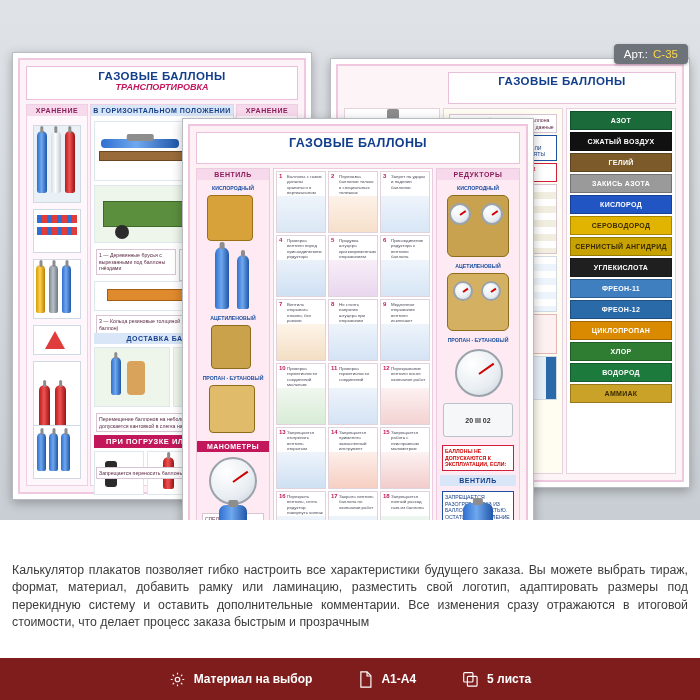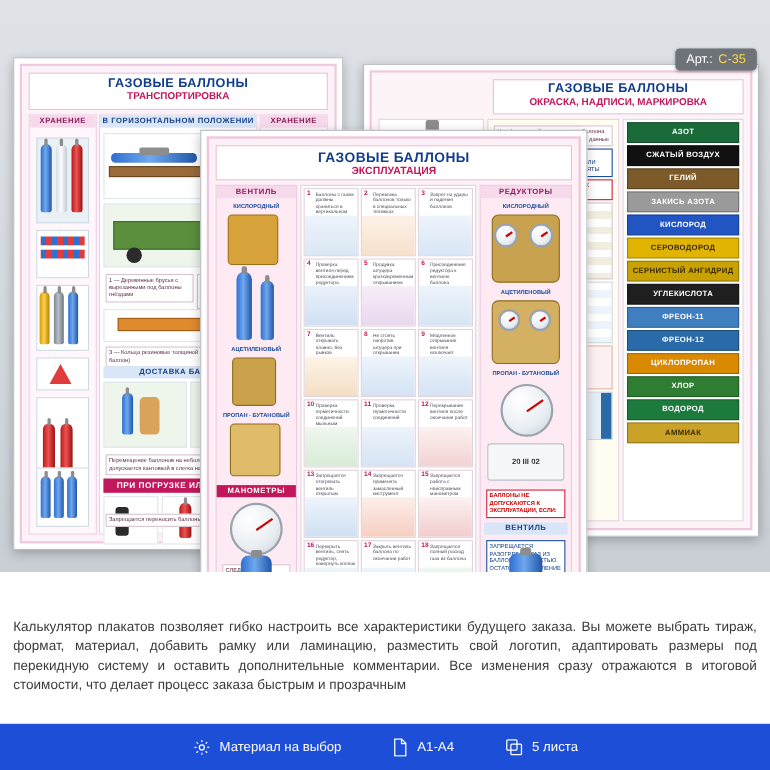--- a/index.html
+++ b/index.html
@@ -55,21 +55,21 @@
     letter-spacing:.4px;
   }
   .psub { text-align:center; font-weight:700; }
 
   
   #poster1 { left:12px; top:52px; width:300px; height:448px; }
   #poster1 .inner { background:#fdf2f7; border-color:#f0c8e0; }
   #p1head { position:absolute; left:6px; right:6px; top:6px; height:34px;
             background:#fff; border:1px solid #e9bfdb; }
   #p1head .ptitle { font-size:11.5px; margin-top:3px; }
-  #p1head .psub { font-size:9px; color:#c2185b; }
+  #p1head .psub { font-size:9px; color:#c2185b;font-style:italic; }
   .p1col { position:absolute; top:44px; bottom:6px; }
   .p1left { left:6px; width:62px; background:#fff7fb; border:1px solid #edd0e3; }
   .p1mid  { left:70px; right:70px; background:#ffffff; border:1px solid #edd0e3; }
   .p1right{ right:6px; width:62px; background:#fff7fb; border:1px solid #edd0e3; }
   .bandlabel {
     background:#f7d9ec; color:#8c1d5b; font-size:7px; font-weight:700;
     text-align:center; padding:2px 0; letter-spacing:.5px;
   }
 
   
@@ -128,23 +128,24 @@
   
   .desc {
     position:absolute; left:0; right:0; top:562px;
     padding:0 12px;
     font-size:12.3px; line-height:1.42; color:#3c3c3c; text-align:justify;
   }
 
   
   .footer {
     position:absolute; left:0; right:0; bottom:0; height:42px;
-    background:#1d4ed8; color:#fff;
+    background:#7f1d1d; color:#fff;
     display:flex; align-items:center; justify-content:center; gap:46px;
     font-size:12px;
+    font-weight:bold;
   }
   .fitem { display:flex; align-items:center; gap:8px; }
   .fitem svg { display:block; }
 </style>
 </head>
 <body>
 
 <div class="page">
 
 
@@ -263,21 +264,20 @@
         </div>
 
       </div>
     </div>
 
     <div class="poster" id="poster2">
       <div class="inner">
 
         <div id="p2head">
           <div class="ptitle">ГАЗОВЫЕ БАЛЛОНЫ</div>
-          <div class="psub">ОКРАСКА, НАДПИСИ, МАРКИРОВКА</div>
         </div>
 
         <div class="p2body">
 
           <div class="p2c1">
             <div style="position:absolute;left:26px;top:8px;width:44px;height:120px;border-radius:22px 22px 6px 6px;background:linear-gradient(90deg,#cfd6dd,#ffffff 45%,#b9c1c9);border:1px solid #9aa3ab;"></div>
             <div style="position:absolute;left:42px;top:0px;width:12px;height:12px;background:#8d8d8d;border-radius:2px;"></div>
             <div class="tinybox" style="position:absolute;left:4px;top:134px;right:4px;">На сферической части каждого баллона должны быть выбиты паспортные данные</div>
             <div style="position:absolute;left:10px;top:178px;width:76px;height:58px;background:#fffbe8;border:1px solid #d8c48b;"></div>
             <div class="tinybox redbox" style="position:absolute;left:4px;top:244px;right:4px;">БАЛЛОНЫ НЕ ДОПУСКАЮТСЯ К ЭКСПЛУАТАЦИИ, ЕСЛИ:</div>
@@ -313,21 +313,20 @@
 
         </div>
       </div>
     </div>
 
     <div class="poster" id="poster3">
       <div class="inner">
 
         <div id="p3head">
           <div class="ptitle">ГАЗОВЫЕ БАЛЛОНЫ</div>
-          <div class="psub" style="font-size:9.5px;color:#c2185b;">ЭКСПЛУАТАЦИЯ</div>
         </div>
 
         <div class="p3body">
 
           <div class="p3left">
             <div class="bandlabel">ВЕНТИЛЬ</div>
             <div style="position:absolute;left:4px;top:16px;right:4px;font-size:5.2px;color:#1c4fa1;font-weight:700;text-align:center;">КИСЛОРОДНЫЙ</div>
             <div style="position:absolute;left:10px;top:26px;width:46px;height:46px;background:#d7a23a;border:1px solid #9d6f17;border-radius:4px;"></div>
             <div class="cyl blue" style="left:18px;top:78px;width:14px;height:62px;"></div>
             <div class="cyl blue" style="left:40px;top:86px;width:12px;height:54px;"></div>

